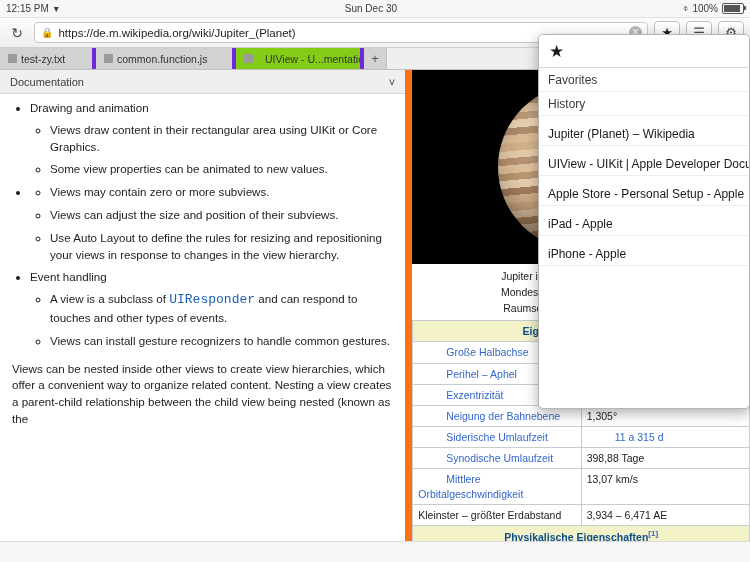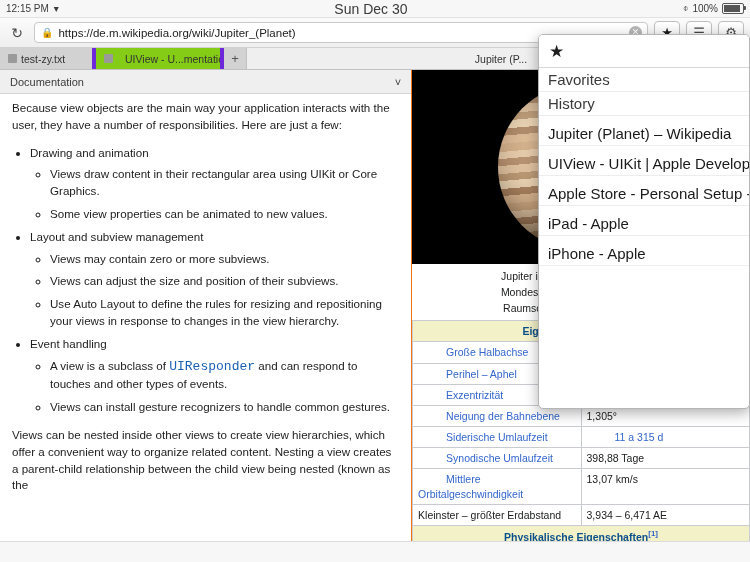--- a/index.html
+++ b/index.html
@@ -30,21 +30,21 @@
     background: #f7f7f7;
     display: flex;
     align-items: center;
     font-size: 10px;
     color: #3a3a3a;
     padding: 0 6px;
     box-sizing: border-box;
     border-bottom: 1px solid #e2e2e2;
   }
   .sb-left { display: flex; align-items: center; gap: 5px; }
-  .sb-center { flex: 1; text-align: center; font-size: 14px; }
+  .sb-center { flex: 1; text-align: center; font-size: 10px; }
   .sb-right { display: flex; align-items: center; gap: 4px; }
   .battery {
     width: 20px; height: 9px;
     border: 1px solid #555;
     border-radius: 2px;
     position: relative;
     display: inline-block;
   }
   .battery::after {
     content: "";
@@ -171,21 +171,21 @@
   
   .panes {
     display: flex;
     height: 493px;
   }
   .left-pane {
     width: 445px;
     background: #ffffff;
     position: relative;
     overflow: hidden;
-    border-right: 1px solid #f97316;
+    border-right: 7px solid #f97316;
     box-sizing: border-box;
   }
   .doc-header {
     height: 24px;
     background: #efefef;
     border-bottom: 1px solid #d5d5d5;
     display: flex;
     align-items: center;
     justify-content: space-between;
     padding: 0 10px;
@@ -330,21 +330,21 @@
     background: #ffffff;
     position: relative;
     z-index: 2;
   }
   .pop-head .star-big { font-size: 17px; color: #1e1e1e; }
   .pop-item {
     height: 24px;
     display: flex;
     align-items: center;
     padding: 0 9px;
-    font-size: 15px;
+    font-size: 12px;
     color: #1a1a1a;
     border-bottom: 1px solid #ededed;
     white-space: nowrap;
     overflow: hidden;
     text-overflow: ellipsis;
     box-sizing: border-box;
   }
   .pop-item.section-label { color: #3a3a3a; }
   .pop-body { padding-bottom: 2px; min-height: 338px; }
   .pop-divider { height: 6px; }
@@ -389,50 +389,52 @@
     <div class="tb-btn star">★</div>
     <div class="tb-btn">☰</div>
     <div class="tb-btn">⚙</div>
   </div>
 
   <div class="tabbar">
     <div class="tab t1">
       <span class="favicon"></span>
       <span>test-zy.txt</span>
     </div>
+    <div class="tab t2">
+      <span class="favicon"></span>
+      <span>common.function.js</span>
+    </div>
     <div class="tab t3 active">
       <span class="favicon"></span>
       <span>UIView - U...mentation</span>
     </div>
     <div class="tab-new">+</div>
     <div class="tab-right">
       <span class="favicon"></span>
       <span>Jupiter (P...</span>
     </div>
   </div>
 
   <div class="panes">
 
     <div class="left-pane">
       <div class="doc-header">
         <span>Documentation</span>
         <span>˅</span>
       </div>
       <div class="doc-body">
-        <p>Because view objects are the main way your application interacts with the user, they have a number of responsibilities. Here are just a few:</p>
         <ul>
           <li>
             <span>Drawing and animation</span>
             <ul>
               <li>Views draw content in their rectangular area using UIKit or Core Graphics.</li>
               <li>Some view properties can be animated to new values.</li>
             </ul>
           </li>
           <li>
-            <span>Layout and subview management</span>
             <ul>
               <li>Views may contain zero or more subviews.</li>
               <li>Views can adjust the size and position of their subviews.</li>
               <li>Use Auto Layout to define the rules for resizing and repositioning your views in response to changes in the view hierarchy.</li>
             </ul>
           </li>
           <li>
             <span>Event handling</span>
             <ul>
               <li><span>A view is a subclass of </span><code class="mono">UIResponder</code><span> and can respond to touches and other types of events.</span></li>

